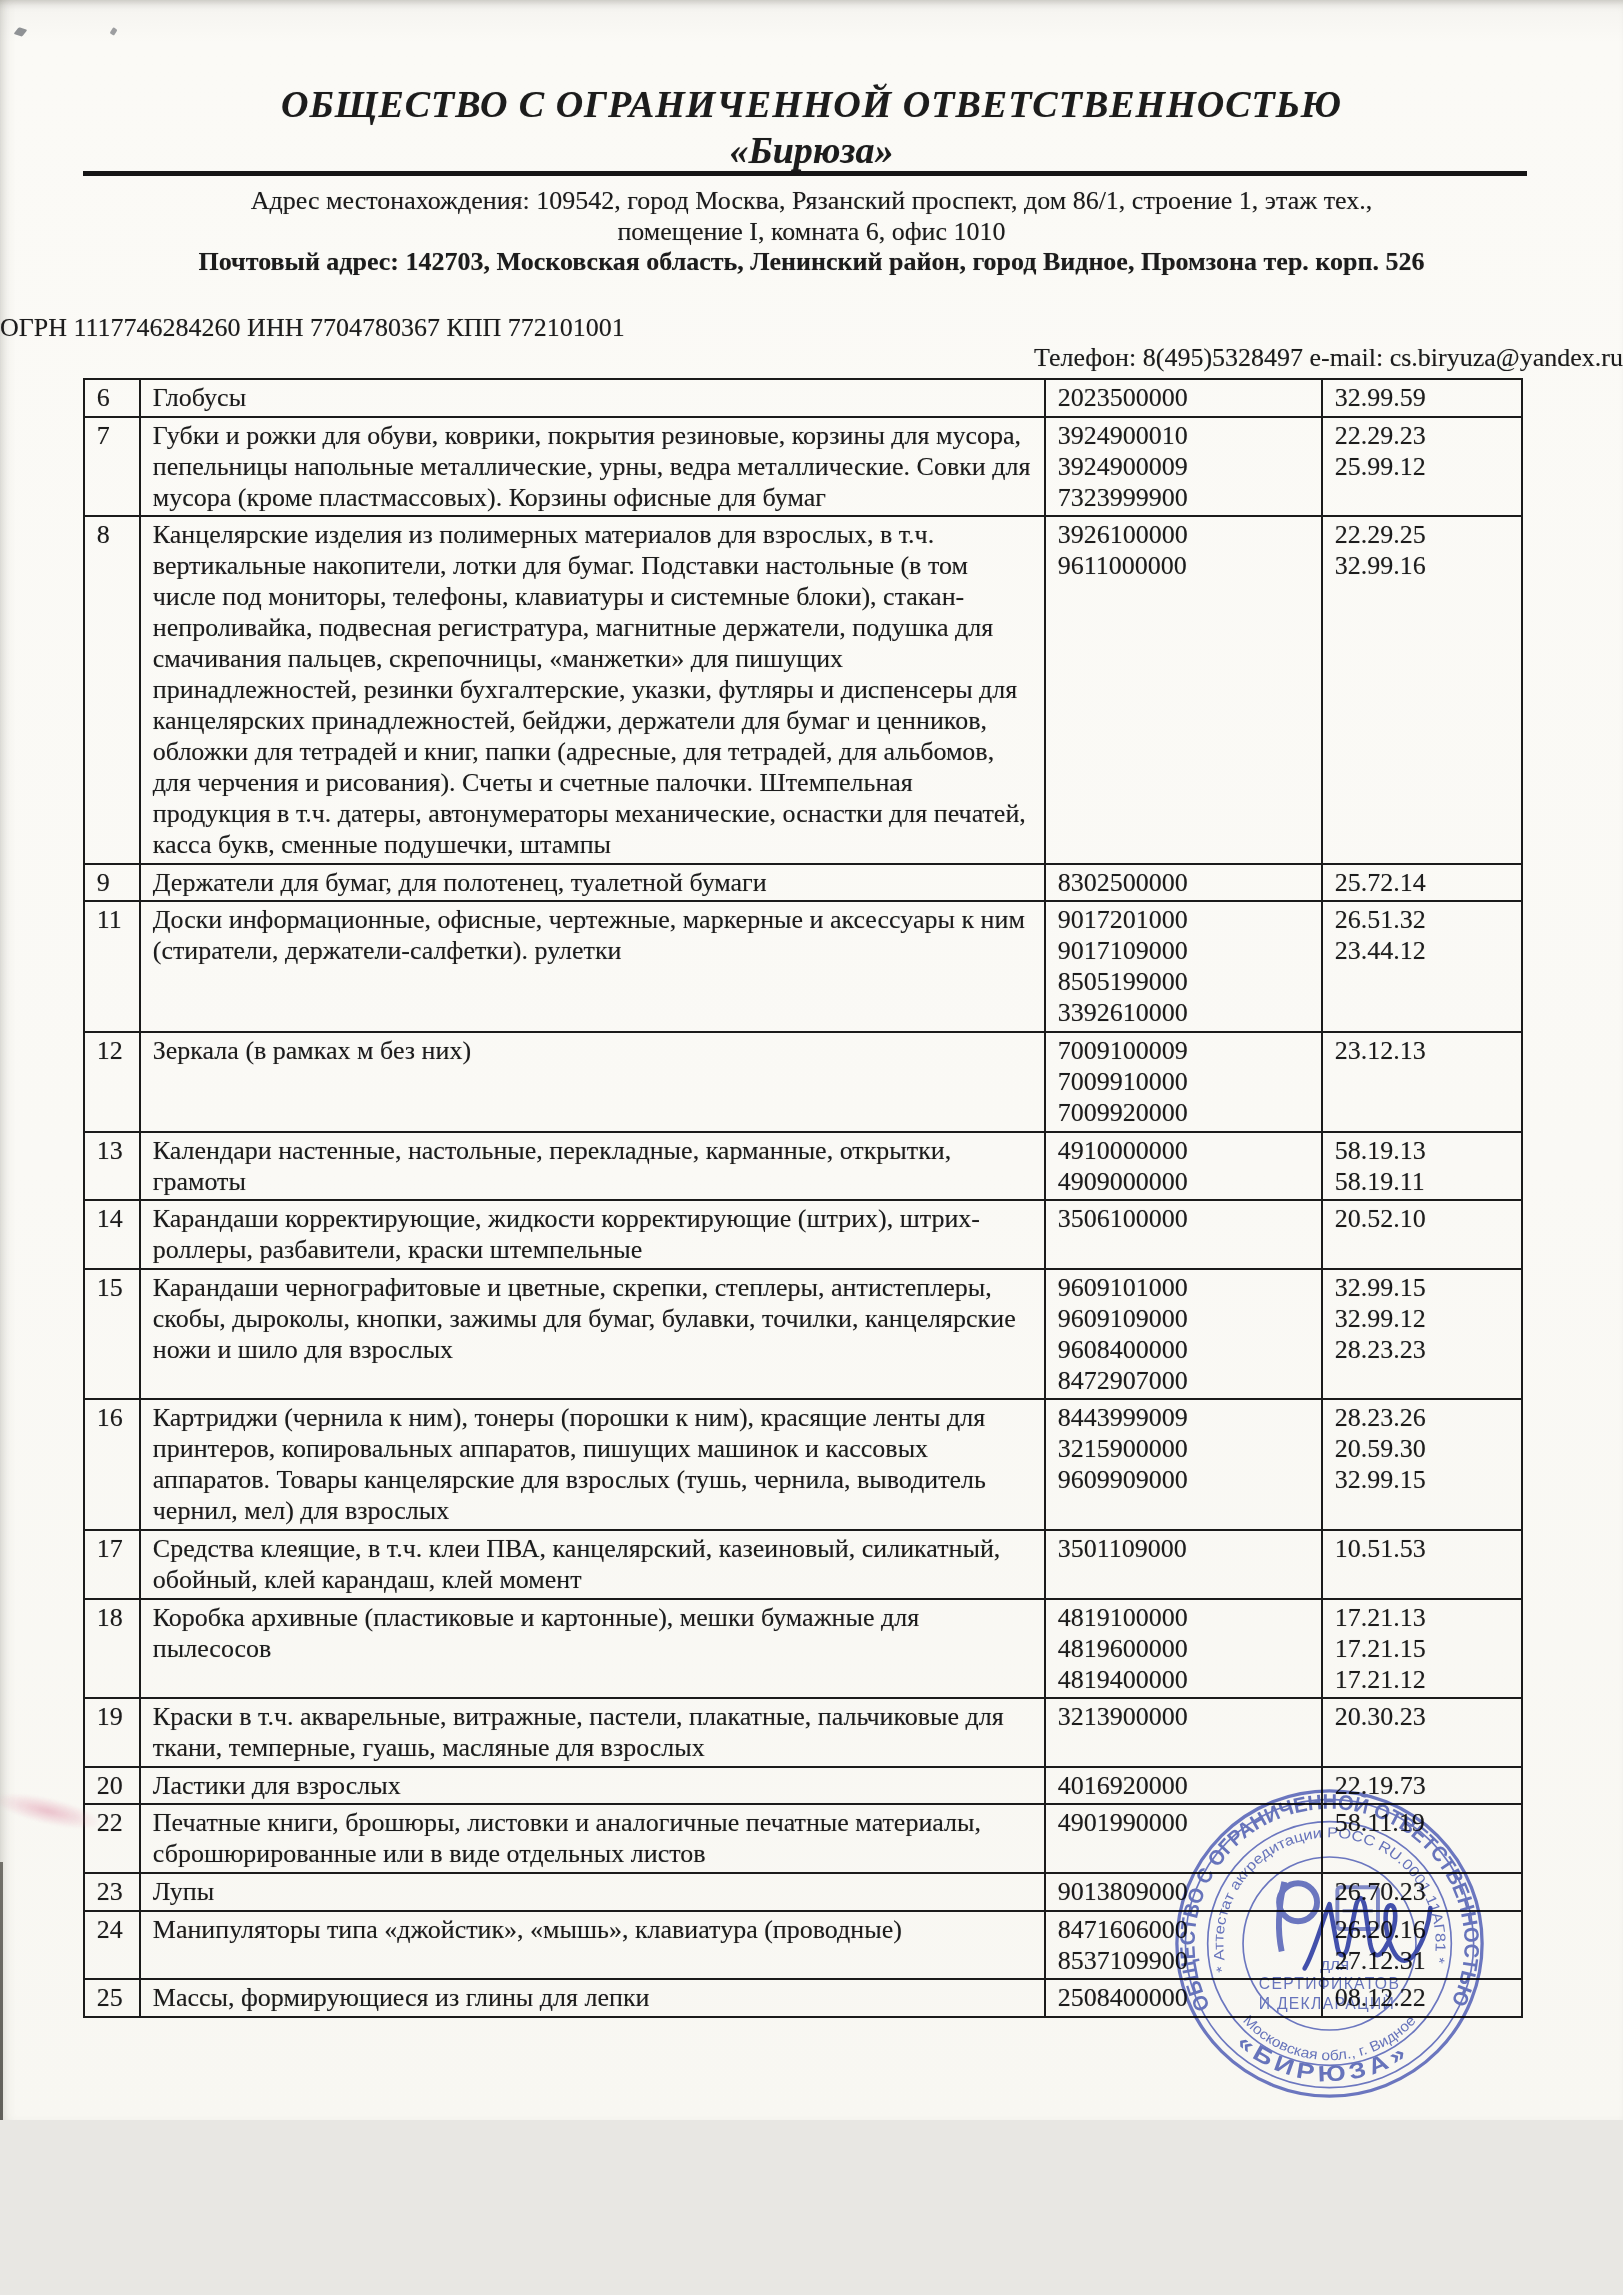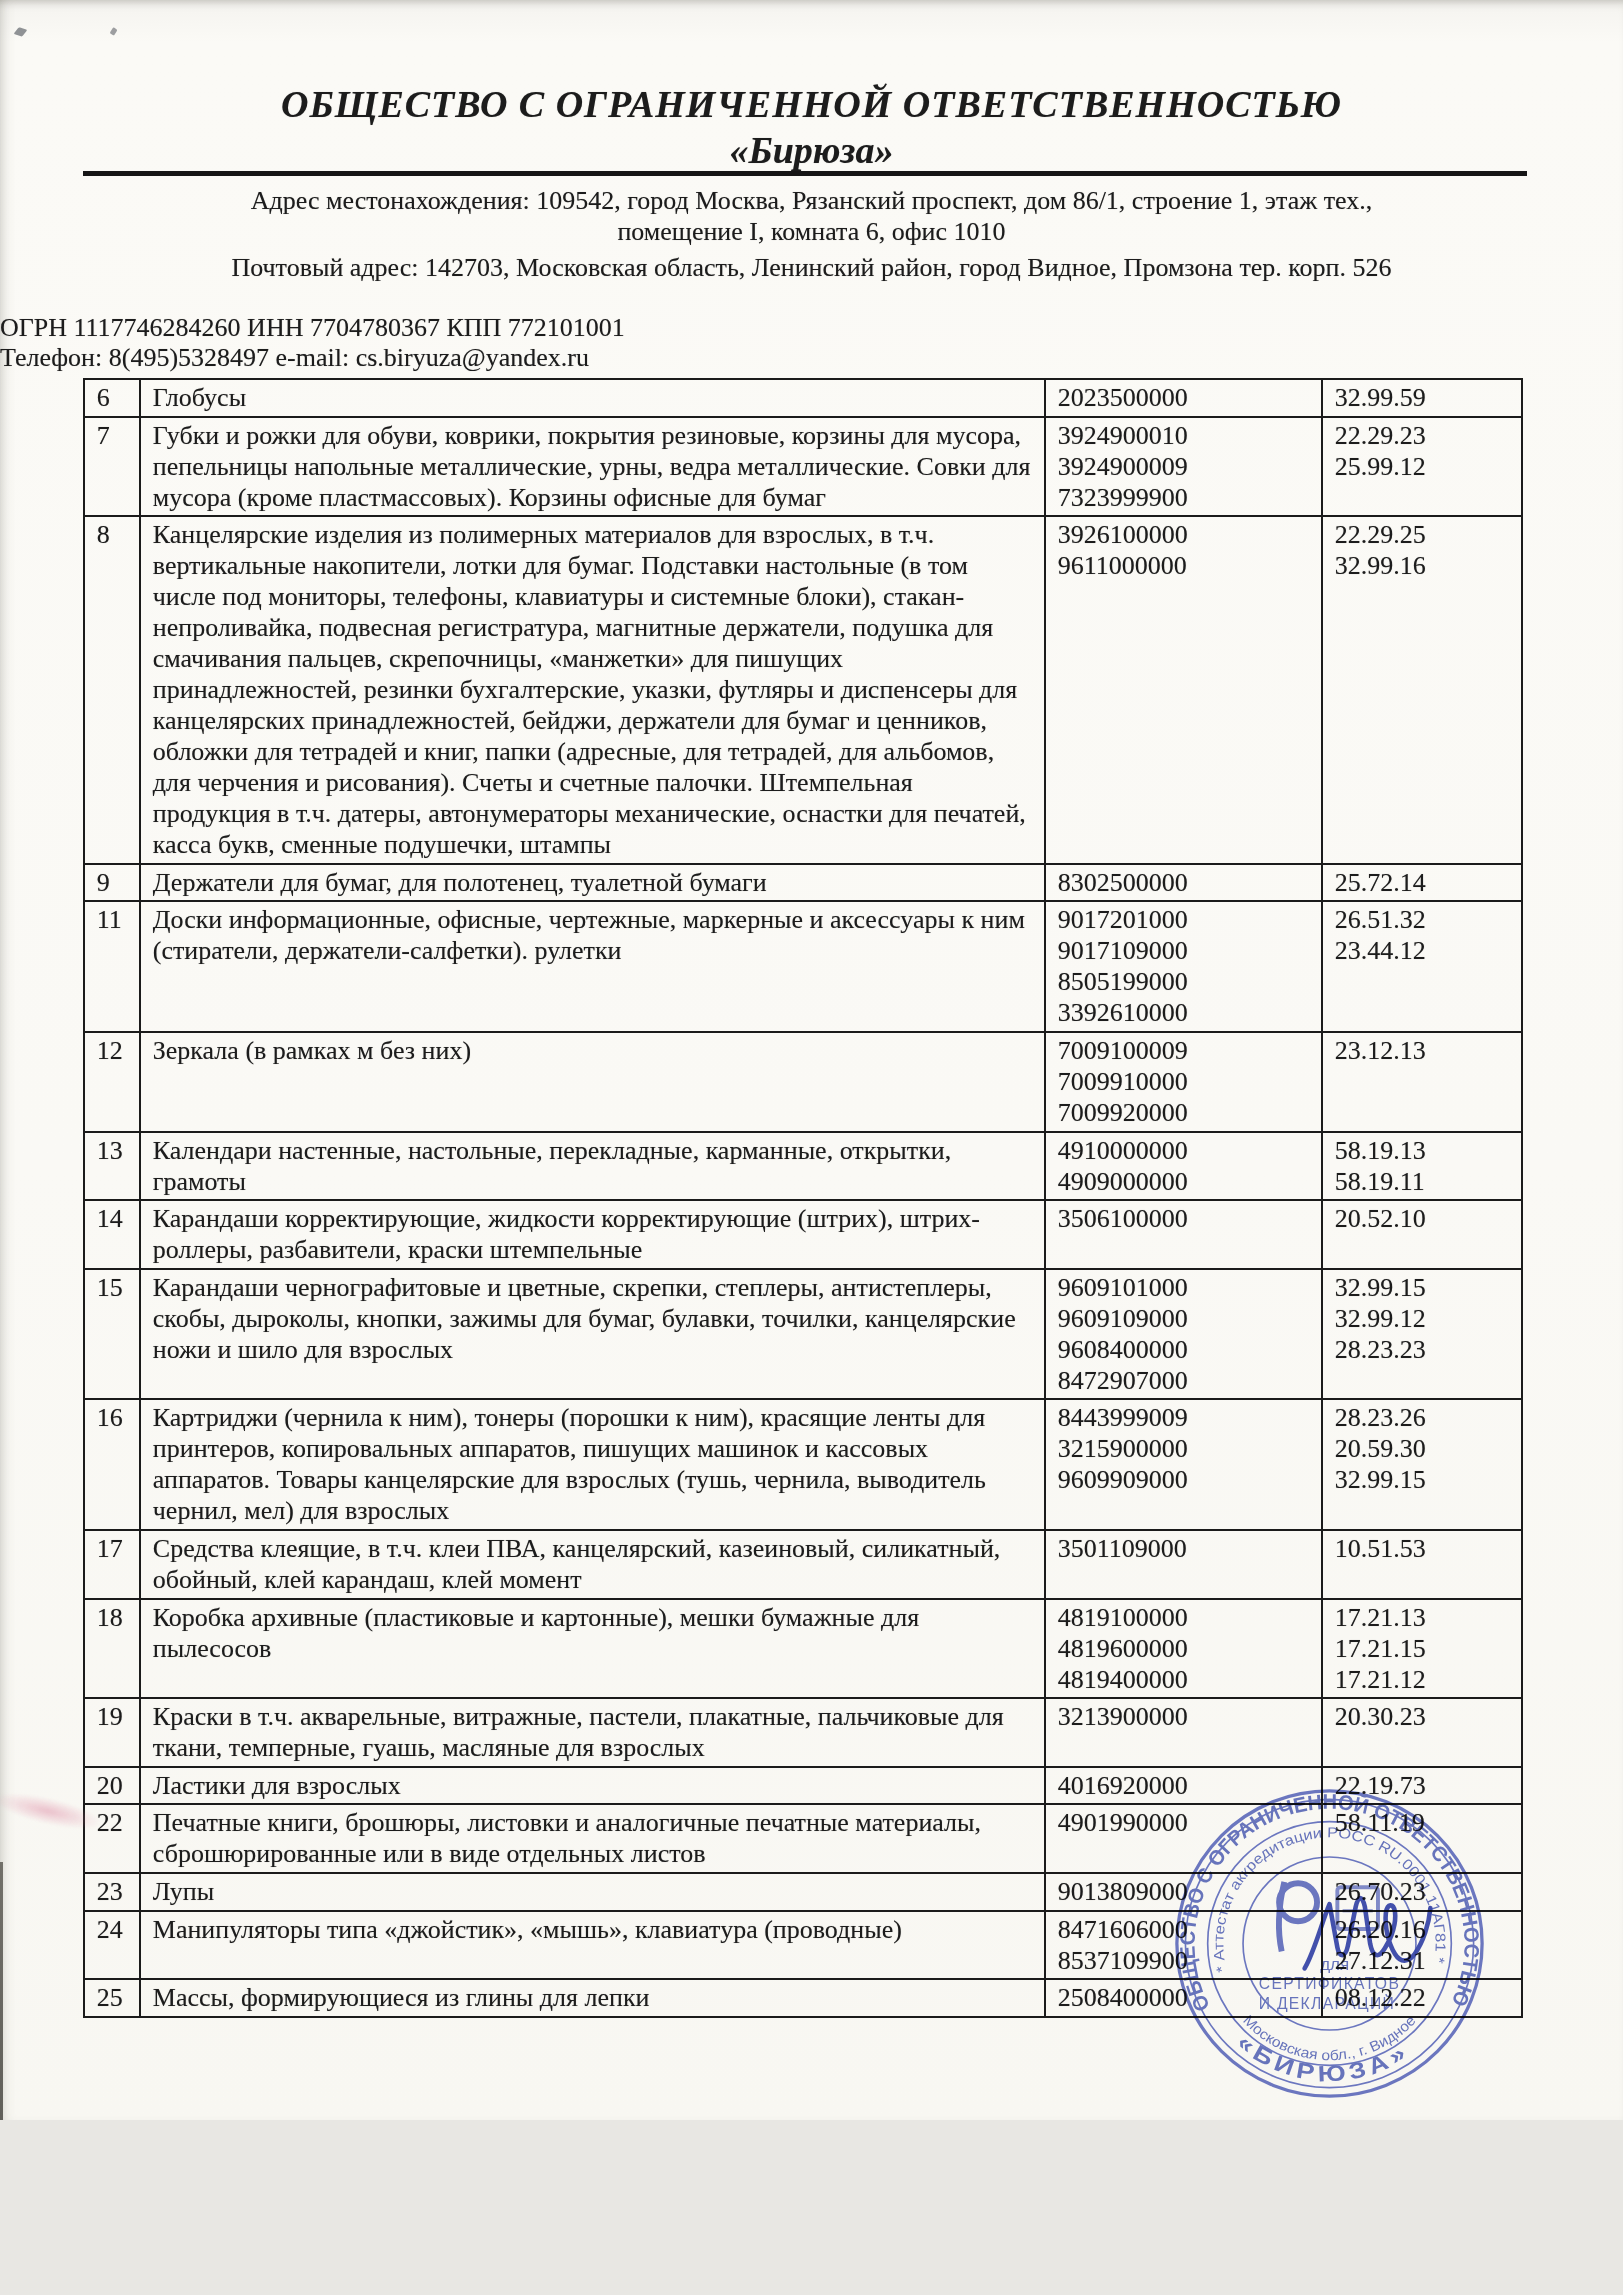--- a/index.html
+++ b/index.html
@@ -26,23 +26,23 @@
     position:absolute; top:128px; left:0; width:100%;
     text-align:center; font-size:38px; font-weight:bold; font-style:italic;
   }
   .rule{
     position:absolute; top:171px; left:83px; width:1444px; height:5.2px;
     background:#161616;
   }
   .addr{ position:absolute; left:0; width:100%; text-align:center; font-size:26px; }
   .a1{ top:186px; }
   .a2{ top:217px; }
-  .a3{ top:253px; }
+  .a3{ top:247px;font-weight:bold; }
   .reg{ position:absolute; top:313px; left:0; width:100%; font-size:26px; }
-  .contact{ position:absolute; top:343px; left:0; width:100%; text-align:left; font-size:26px; }
+  .contact{ position:absolute; top:343px; left:0; width:100%; text-align:right; font-size:26px; }
 
   
   table.doc{
     position:absolute; top:378px; left:83px;
     width:1438px;
     border-collapse:collapse; table-layout:fixed;
     font-size:26px; line-height:31px;
   }
   table.doc td{
     border:2.6px solid #1b1b1b;

